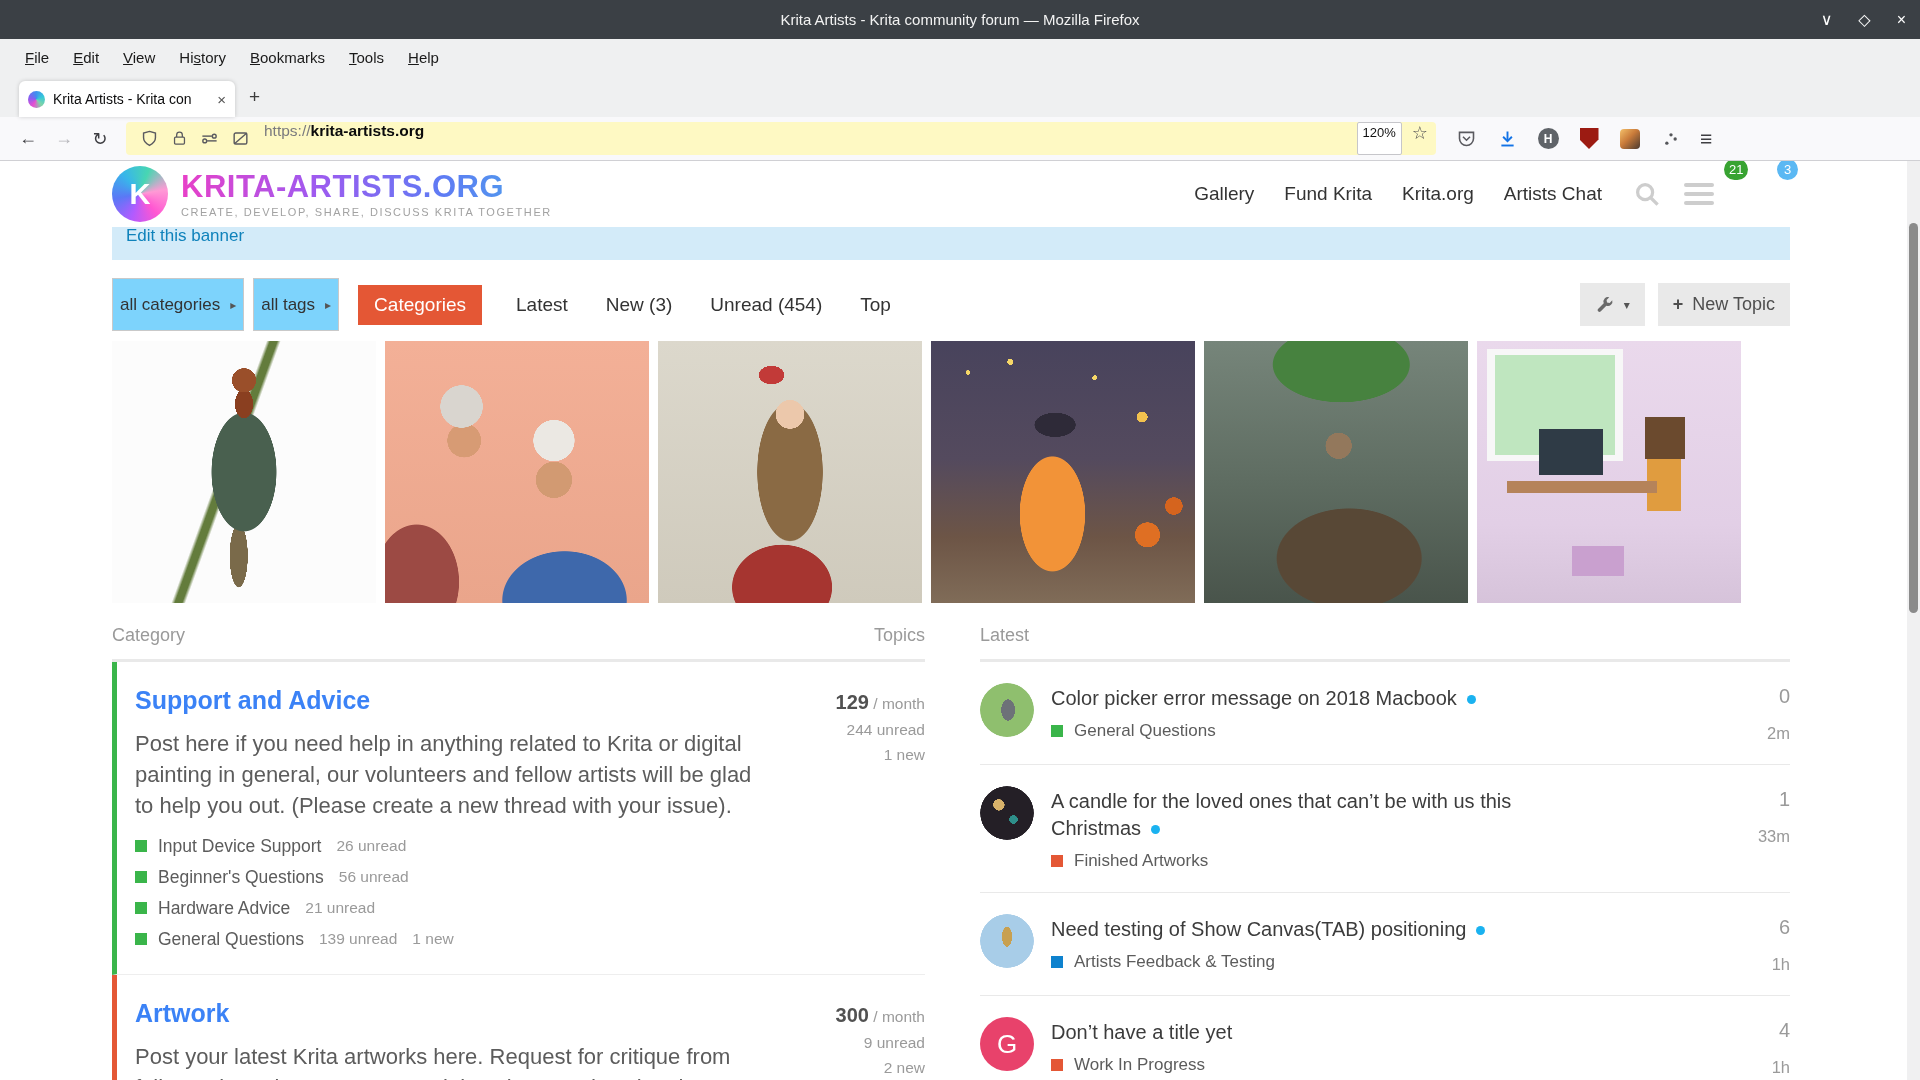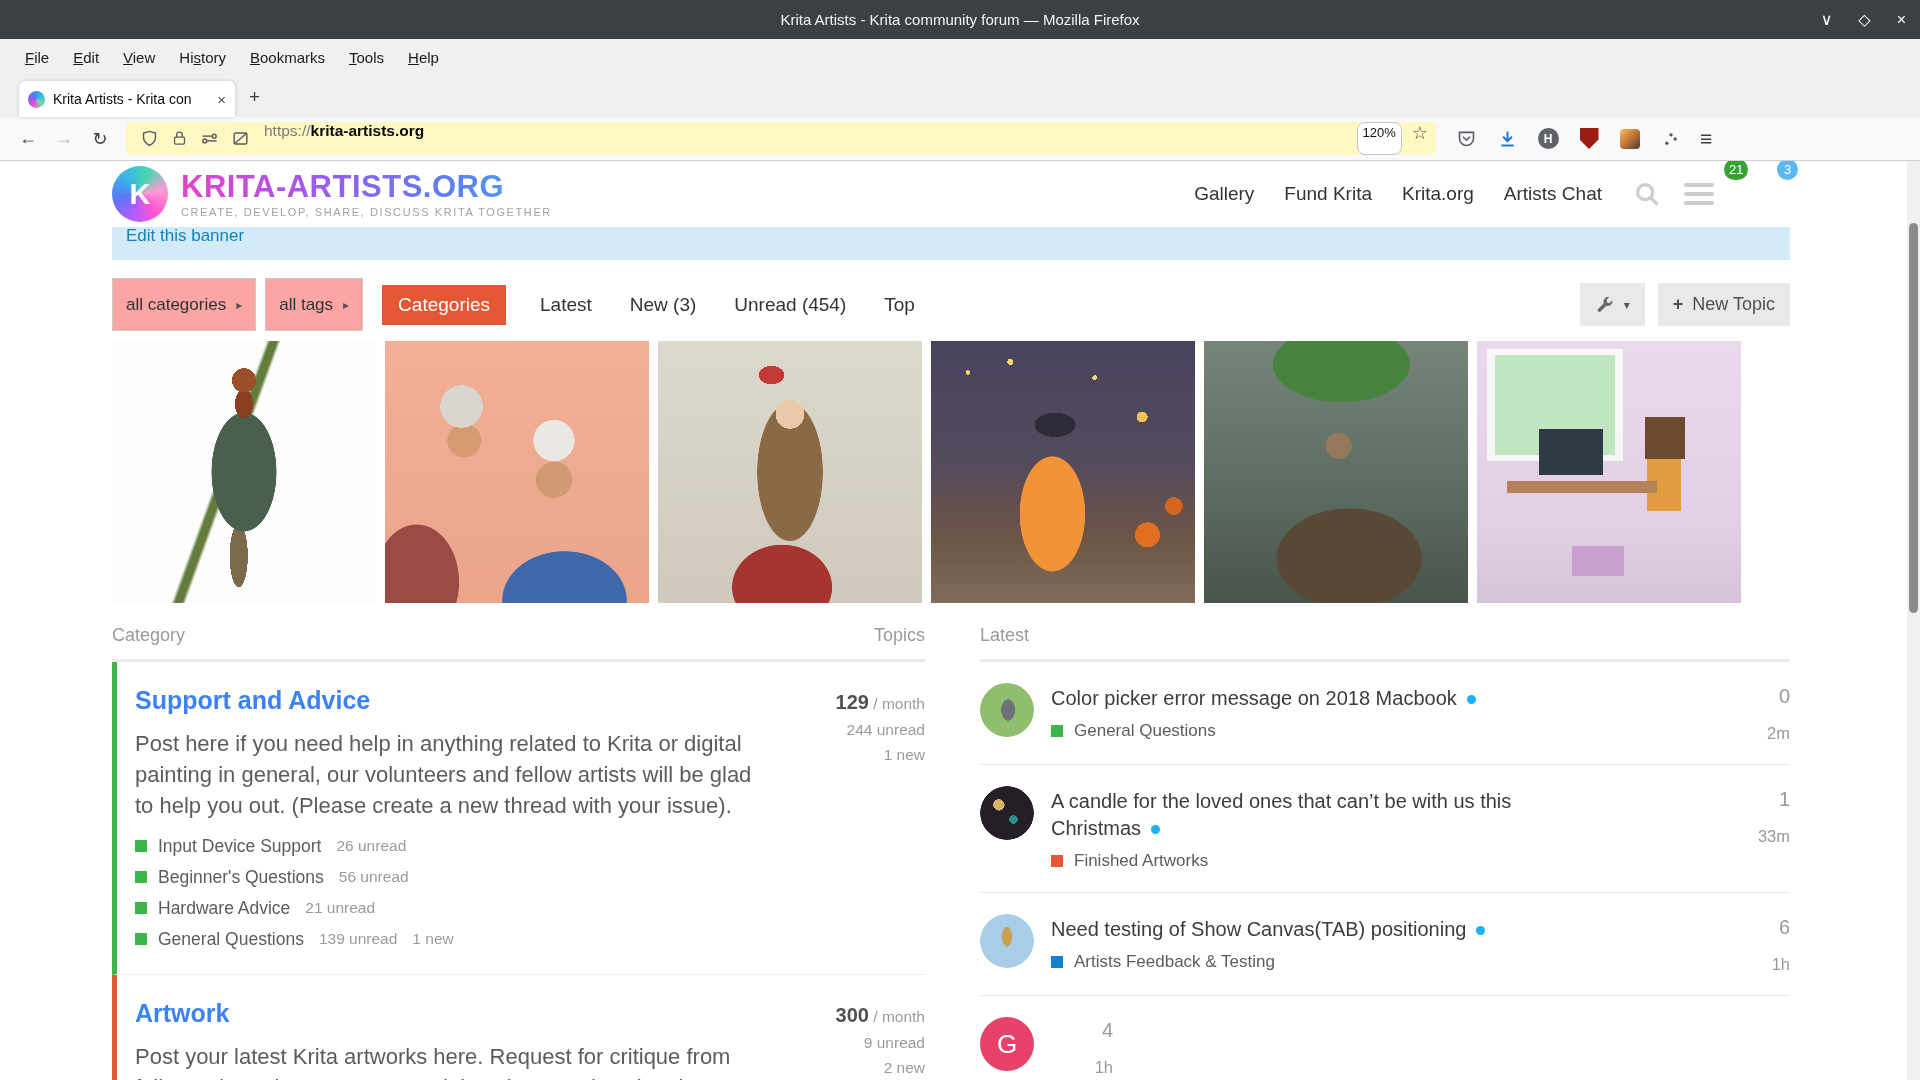--- a/index.html
+++ b/index.html
@@ -24,21 +24,21 @@
 
   .urlbar { height:44px; background:#f9f9fb; border-bottom:1px solid #d0d0d4; display:flex; align-items:center; padding:0 10px; }
   .nav-ico { font-size:18px; color:#3e3e42; width:36px; text-align:center; }
   .nav-ico.disabled { color:#b6b6ba; }
   .url-field { height:33px; background:#fef9c3; border-radius:4px; flex:none; width:1310px; margin-left:8px; display:flex; padding:0 8px; }
   .uf-ico { margin:0 6px; display:flex; align-items:center; }
   .uf-ico svg { display:block; }
   .url-text { font-size:15.5px; margin-left:8px; flex:1; white-space:nowrap; }
   .url-proto { color:#7a7a7e; }
   .url-host { color:#0b0b0c; font-weight:600; }
-  .zoom-badge { background:#fff; border:1px solid #c6c6ca; border-radius:8px; font-size:13px; color:#111; padding:2px 5px; margin-right:10px; }
+  .zoom-badge { background:#fff; border:1px solid #c6c6ca; border-radius:2px; font-size:13px; color:#111; padding:2px 5px; margin-right:10px; }
   .star-ico { font-size:18px; color:#4c4c50; }
   .tb-icons { display:flex; align-items:center; gap:17px; margin-left:18px; }
   .tb-ico { display:flex; align-items:center; justify-content:center; width:24px; height:24px; }
   .ext-h { width:21px; height:21px; border-radius:50%; background:#5f6368; color:#fff; font-size:12px; font-weight:bold; display:flex; align-items:center; justify-content:center; }
   .ext-ublock { width:19px; height:21px; background:#9c1b12; clip-path:polygon(0 0,100% 0,100% 55%,50% 100%,0 55%); }
   .ext-animal { width:20px; height:20px; border-radius:4px; background:linear-gradient(135deg,#f5c06a 0%,#c97b3a 45%,#4a3a30 100%); }
   .burger-ico { font-size:21px; color:#3e3e42; }
 
   
   .page { position:relative; height:919px; background:#fff; overflow:hidden; }
@@ -63,21 +63,21 @@
        radial-gradient(ellipse 20px 24px at 50% 38%,#9c8274 65%,transparent 66%),
        linear-gradient(180deg,#8d87a5 0%,#6f6a8a 100%); }
   .badge { position:absolute; top:-8px; min-width:21px; height:21px; border-radius:11px; color:#fff; font-size:13px; display:flex; align-items:center; justify-content:center; padding:0 5px; }
   .badge-green { left:-12px; background:#38a332; }
   .badge-blue { right:-8px; background:#5bb8f3; }
 
   .banner { margin:0 130px 0 112px; height:33px; background:#d3ebf9; overflow:hidden; }
   .banner a { display:inline-block; margin:-8px 0 0 14px; font-size:17px; color:#0f82bb; }
 
   .filter-row { margin:23px 130px 0 112px; display:flex; align-items:center; height:43px; }
-  .drop-box { border:1px solid #c9c9c9; background:#fca5a5; height:53px; display:flex; align-items:center; gap:10px; padding:0 13px; font-size:17px; color:#333; margin-right:9px; }
+  .drop-box { border:1px solid #c9c9c9; background:#7dd3fc; height:53px; display:flex; align-items:center; gap:10px; padding:0 7px; font-size:17px; color:#333; margin-right:9px; }
   .drop-caret { font-size:12px; color:#555; }
   .f-nav { display:flex; align-items:center; margin-left:14px; gap:38px; }
   .f-item { font-size:19px; color:#333; }
   .f-item.active { background:#e45735; color:#fff; padding:9px 16px; margin:0 -4px; }
   .f-right { margin-left:auto; display:flex; gap:13px; }
   .btn-gray { background:#e9e9e9; height:43px; display:flex; align-items:center; gap:9px; padding:0 15px; color:#4f4f4f; font-size:18px; }
   .wrench-caret { font-size:12px; color:#555; }
 
   .gallery { margin:15px 130px 0 112px; display:flex; gap:9px; height:262px; }
   .g-img { width:264px; height:262px; flex:none; }
@@ -439,20 +439,27 @@
           </div>
         </div>
         <div class="t-right">
           <div class="t-rep">6</div>
           <div class="t-time">1h</div>
         </div>
       </div>
 
       <div class="topic-row">
         <span class="t-avatar av-letter">G</span>
+        <div class="t-mid">
+          <div class="t-title"><span>Don’t have a title yet</span></div>
+          <div class="t-cat">
+            <span class="sq orange"></span>
+            <span class="sub-name">Work In Progress</span>
+          </div>
+        </div>
         <div class="t-right">
           <div class="t-rep">4</div>
           <div class="t-time">1h</div>
         </div>
       </div>
     </div>
   </div>
 
   <div class="scrollbar">
     <div class="scroll-thumb"></div>

